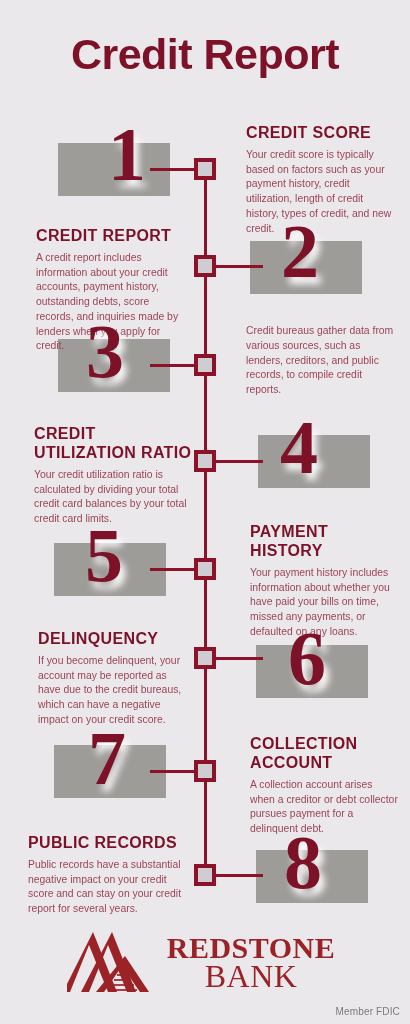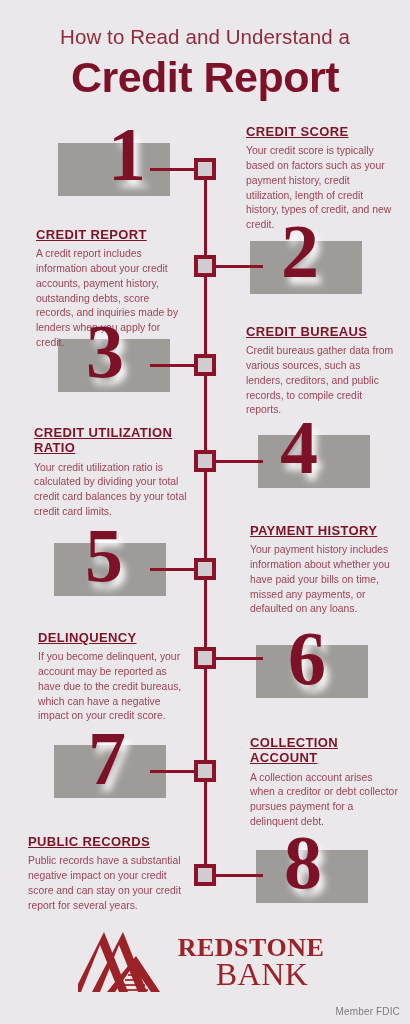--- a/index.html
+++ b/index.html
@@ -54,22 +54,22 @@
     font-family:"Liberation Serif", serif;
     font-weight:700; font-size:76px; line-height:72px;
     color:#7d1128;
     text-shadow:5px 7px 7px rgba(255,255,255,.95);
     letter-spacing:-2px;
   }
 
   
   .panel { position:absolute; z-index:3; }
   .panel .h {
-    font-size:13px; font-weight:700; color:#7d1128;
-    letter-spacing:.35px; margin-bottom:5px; line-height:1.18;text-decoration:underline;
+    font-size:16px; font-weight:700; color:#7d1128;
+    letter-spacing:.35px; margin-bottom:5px; line-height:1.18;
   }
   .panel .p {
     font-size:10.4px; font-weight:400; color:#9c4456;
     line-height:1.42;
   }
 
   
   .footer {
     position:absolute; left:0; top:930px; width:410px;
     text-align:center;
@@ -77,34 +77,33 @@
   .logo-wrap {
     display:inline-flex; align-items:center; gap:4px;
     transform:translateX(-4px);
   }
   .logo-mark { width:96px; height:66px; display:block; }
   .logo-text {
     display:flex; flex-direction:column; align-items:flex-start;
     font-family:"Liberation Serif", serif; color:#9b2226;
     line-height:.93;
   }
-  .logo-text .l1 { font-size:26px; font-weight:700; letter-spacing:.5px;text-align:right; }
+  .logo-text .l1 { font-size:30px; font-weight:700; letter-spacing:.5px;text-align:right; }
   .logo-text .l2 { font-size:32px; font-weight:400; letter-spacing:.5px; margin-left:38px; }
   .fdic {
     position:absolute; right:10px; top:1006px;
     font-size:10px; color:#7a7a80; letter-spacing:.15px;
   }
 </style>
 </head>
 <body>
 
 <div id="page">
 
   <div class="header">
-    <div class="title-sub">How to Read and Understand a</div>
     <div class="title-main">Credit Report</div>
   </div>
 
   <div class="spine"></div>
 
   <div class="block" style="left:58px; top:143px;"></div>
   <div class="num" style="left:108px; top:118px;">1</div>
   <div class="arm" style="left:150px; top:168px; width:56px;"></div>
   <div class="node" style="left:194px; top:158px;"></div>
   <div class="panel" style="left:246px; top:124px; width:150px;">
@@ -119,21 +118,20 @@
   <div class="node" style="left:194px; top:255px;"></div>
   <div class="arm" style="left:213px; top:265px; width:50px;"></div>
   <div class="block" style="left:250px; top:241px;"></div>
   <div class="num" style="left:281px; top:215px;">2</div>
 
   <div class="block" style="left:58px; top:339px;"></div>
   <div class="num" style="left:86px; top:315px;">3</div>
   <div class="arm" style="left:150px; top:364px; width:56px;"></div>
   <div class="node" style="left:194px; top:354px;"></div>
   <div class="panel" style="left:246px; top:324px; width:150px;">
-    <div class="h">CREDIT BUREAUS</div>
     <div class="p">Credit bureaus gather data from various sources, such as lenders, creditors, and public records, to compile credit reports.</div>
   </div>
 
   <div class="panel" style="left:34px; top:425px; width:160px;">
     <div class="h">CREDIT UTILIZATION RATIO</div>
     <div class="p">Your credit utilization ratio is calculated by dividing your total credit card balances by your total credit card limits.</div>
   </div>
   <div class="node" style="left:194px; top:450px;"></div>
   <div class="arm" style="left:213px; top:460px; width:50px;"></div>
   <div class="block" style="left:258px; top:435px;"></div>

